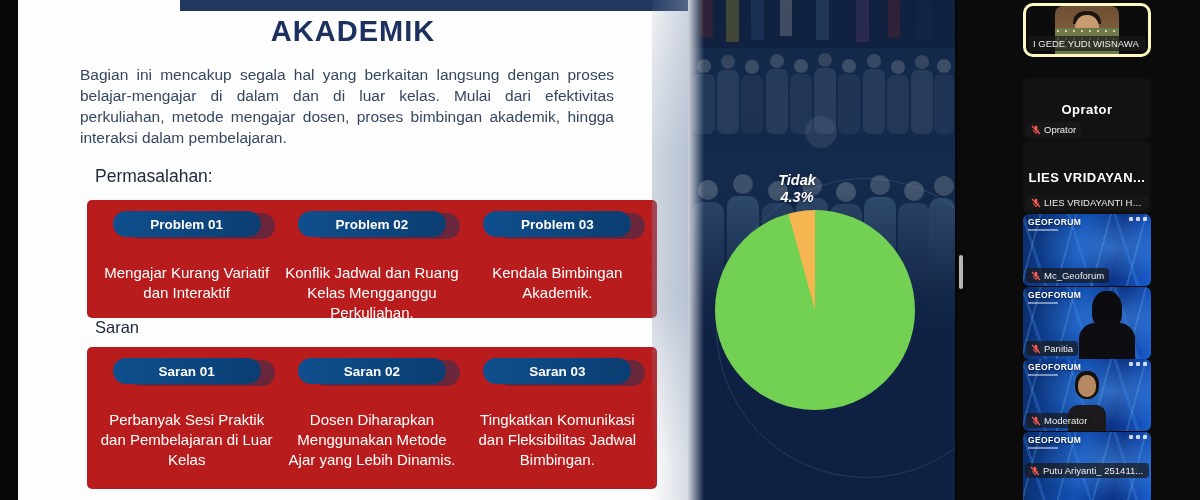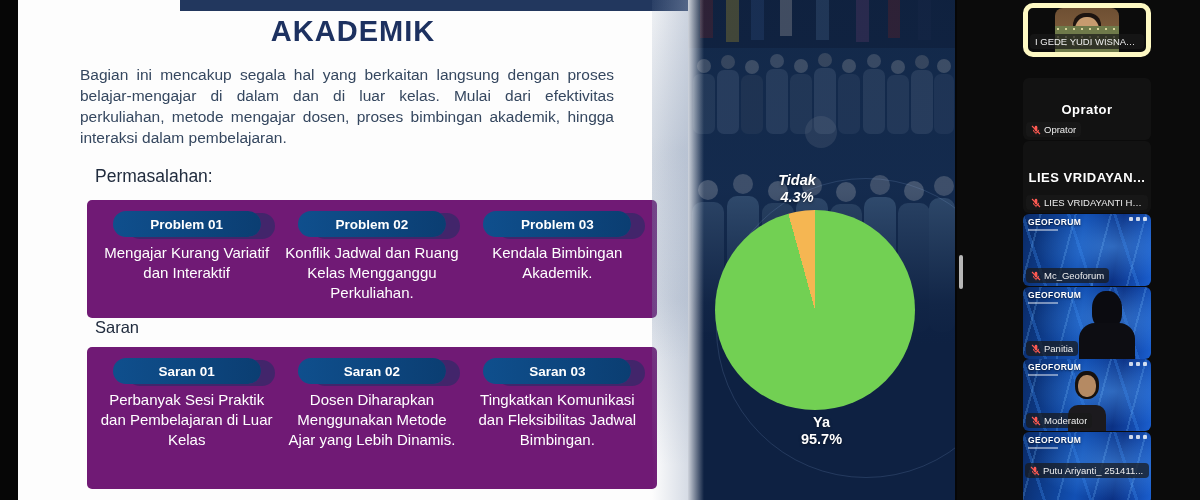--- a/index.html
+++ b/index.html
@@ -9,30 +9,30 @@
   
   .slide{position:absolute;left:18px;top:0;width:670px;height:500px;background:#fdfdfd;}
   .slide-topband{position:absolute;left:162px;right:0;top:0;height:11px;background:#22375e;}
   .slide-title{position:absolute;top:15px;left:0;width:100%;text-align:center;
     font-size:29px;font-weight:800;letter-spacing:1px;color:#1d3160;}
   .slide-desc{position:absolute;top:64px;left:62px;width:534px;margin:0;
     font-size:15.5px;line-height:21px;color:#35475f;text-align:justify;font-weight:500;}
   .section-label{position:absolute;left:77px;color:#212c3e;font-weight:500;}
   .label-permasalahan{top:166px;font-size:17.5px;}
   .label-saran{top:318px;font-size:16.5px;}
-  .blue-box{position:absolute;left:69px;width:570px;border-radius:5px;background:#701a75;
+  .blue-box{position:absolute;left:69px;width:570px;border-radius:5px;background:#b91c1c;
     display:grid;grid-template-columns:1fr 1fr 1fr;column-gap:10px;padding:11px 12px 16px;}
   .box-problems{top:200px;height:118px;}
   .box-sarans{top:347px;height:142px;}
   .box-col{display:flex;flex-direction:column;align-items:center;}
   .pill{width:148px;height:26px;border-radius:13px;flex:none;
     background:linear-gradient(90deg,#0f4f8d,#0b3e72);
     box-shadow:14px 2px 0 rgba(10,50,95,.45);
     color:#fff;font-size:13.5px;font-weight:700;display:flex;align-items:center;justify-content:center;}
-  .box-text{margin-top:6px;color:#fff;font-size:15px;line-height:1.32;font-weight:500;text-align:center;}
+  .box-text{margin-top:26px;color:#fff;font-size:15px;line-height:1.32;font-weight:500;text-align:center;}
   .slide-fade-edge{position:absolute;top:0;right:0;width:36px;height:100%;
     background:linear-gradient(to right,rgba(255,255,255,0),rgba(150,165,190,.38)),
                radial-gradient(circle at 80% 30%,rgba(120,140,170,.35),transparent 60%),
                radial-gradient(circle at 70% 60%,rgba(120,140,170,.3),transparent 55%);}
 
   
   .poll-panel{position:absolute;left:688px;top:0;width:267px;height:500px;background:#0e2142;overflow:hidden;}
   .crowd{position:absolute;left:0;top:0;}
   .photo-overlay{position:absolute;left:0;top:0;width:100%;height:345px;
     background:linear-gradient(to bottom,rgba(10,24,48,.5),rgba(13,30,60,.55) 55%,rgba(14,33,66,.95) 88%,#0e2142 100%);}
@@ -46,21 +46,21 @@
   .pie-label{position:absolute;color:#fff;font-weight:800;font-size:14.5px;line-height:1.15;
     text-align:center;text-shadow:0 1px 3px rgba(0,0,0,.5);}
   .pie-label-top{top:172px;left:0;width:218px;font-style:italic;}
   .pie-label-bottom{top:414px;left:0;right:0;}
   .pie{position:absolute;left:27px;top:210px;width:200px;height:200px;border-radius:50%;}
 
   
   .participants{position:absolute;left:957px;top:0;width:243px;height:500px;background:#0b0b0b;}
   .vscroll{position:absolute;left:2px;top:255px;width:4px;height:34px;border-radius:2px;background:#b7b7b7;}
   .tile{position:absolute;left:66px;width:128px;border-radius:6px;overflow:hidden;background:#121212;}
-  .tile-speaker{top:3px;height:54px;border:5px solid #fef9c3;border-radius:10px;background:#0c0c0c;}
+  .tile-speaker{top:3px;height:54px;border:3px solid #fef9c3;border-radius:10px;background:#0c0c0c;}
   .t2{top:78px;height:62px;}
   .t3{top:141px;height:72px;}
   .t4{top:214px;height:72px;}
   .t5{top:287px;height:72px;}
   .t6{top:359px;height:72px;}
   .t7{top:432px;height:72px;}
   .center-name{position:absolute;inset:0;display:flex;align-items:center;justify-content:center;
     color:#fff;font-weight:700;font-size:13px;letter-spacing:.5px;}
   .name-tag{position:absolute;left:3px;bottom:3px;max-width:calc(100% - 6px);
     background:rgba(25,25,25,.72);border-radius:4px;padding:2px 5px;
@@ -216,24 +216,20 @@
     <div class="deco-arc"></div>
 
 
     <div class="pie-label pie-label-top">
       <div>Tidak</div>
       <div>4.3%</div>
     </div>
 
     <div class="pie" id="pie" style="background: conic-gradient(from -15.48deg, rgb(245, 182, 82) 0deg, rgb(245, 182, 82) 15.48deg, rgb(114, 208, 83) 15.48deg, rgb(114, 208, 83) 360deg);"></div>
 
-    <div class="pie-label pie-label-bottom">
-      <div>Ya</div>
-      <div>95.7%</div>
-    </div>
 
     <div class="poll-left-fade"></div>
   </div>
 
   <div class="participants">
     <div class="vscroll"></div>
 
     <div class="tile tile-speaker">
       <div class="vid-person">
         <div class="vp-hair"></div>

